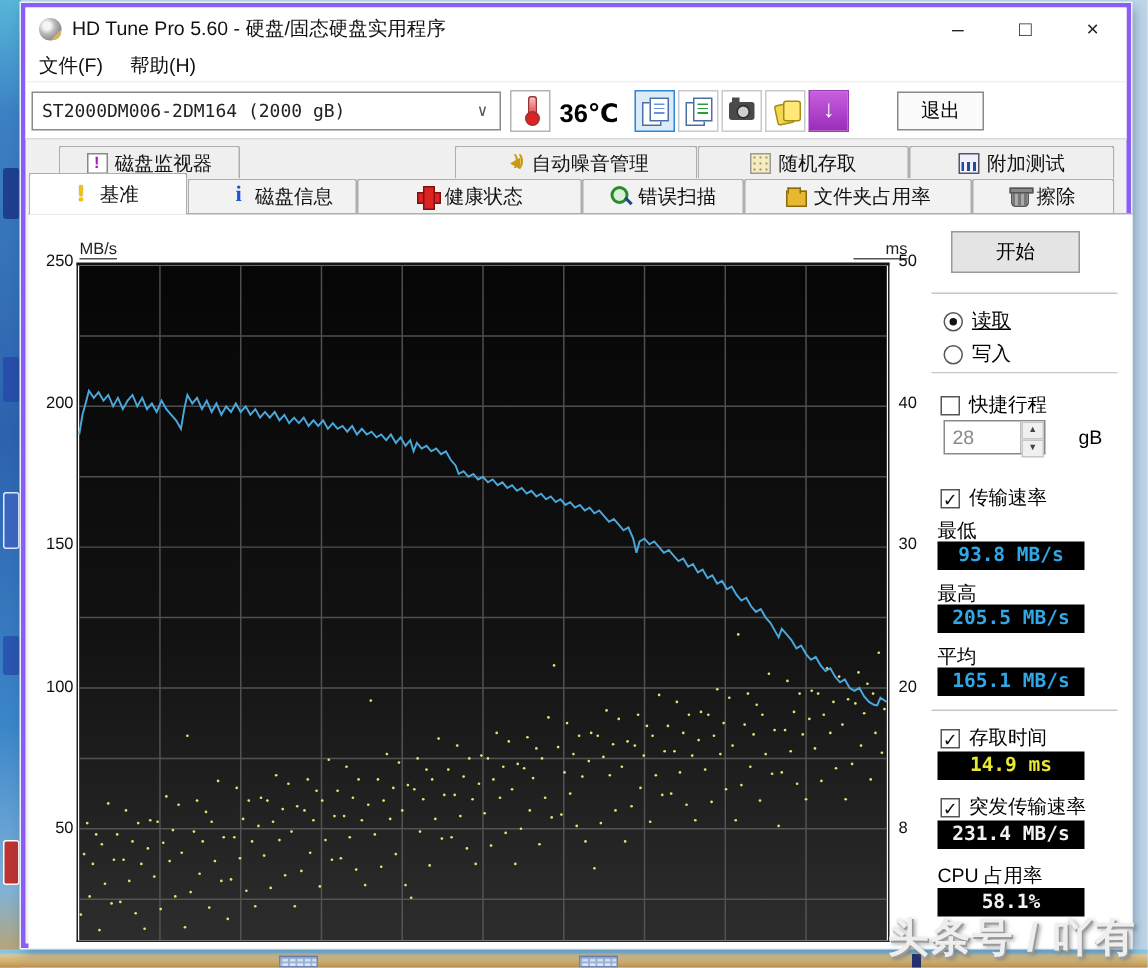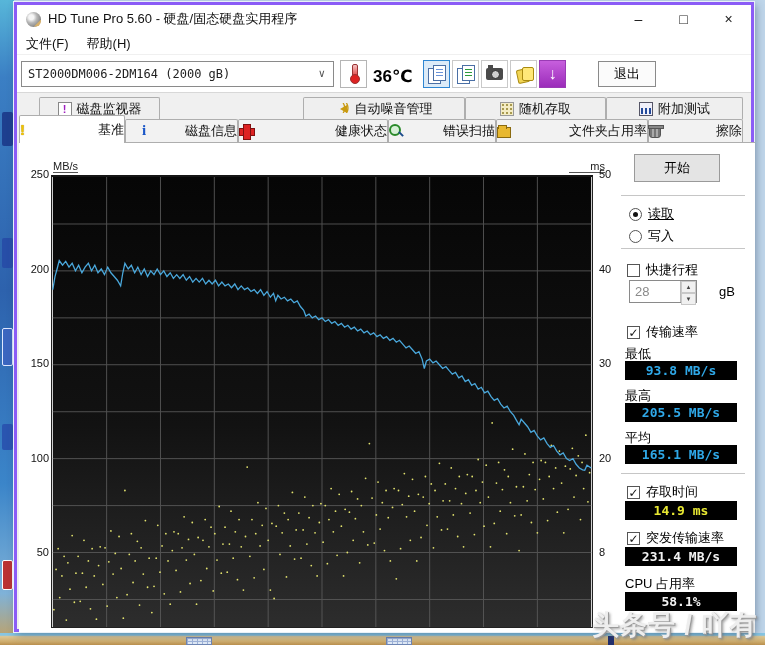--- a/index.html
+++ b/index.html
@@ -60,21 +60,21 @@
   .camera::after{content:"";position:absolute;left:2px;top:-3px;width:5px;height:3px;background:#4a4a4a;}
   .handdoc{position:relative;width:16px;height:16px;}
   .handdoc::before,.handdoc::after{content:"";position:absolute;width:10px;height:12px;background:#f2d554;border:1px solid #a98a10;border-radius:2px;}
   .handdoc::before{left:1px;top:3px;transform:rotate(-12deg);}
   .handdoc::after{left:6px;top:1px;background:#ffe878;}
   .dn-arrow{color:#fff;font-size:16px;font-weight:bold;line-height:1;}
   
   .tab{position:absolute;height:22px;background:#f2f2f2;border:1px solid #aeaeae;border-bottom:none;
     font-size:13px;color:#111;display:flex;align-items:center;justify-content:center;border-radius:2px 2px 0 0;}
   .row1{top:92px;background:#efefef;}
-  .row2{top:114px;height:23px;justify-content:space-between;}
+  .row2{top:114px;height:23px;}
   .tab.active{top:110px;height:28px;background:#fff;z-index:3;}
   .pane{position:absolute;left:2px;top:137px;width:736px;height:490px;background:#fff;border-top:1px solid #aeaeae;z-index:1;}
   
   .i{display:inline-block;position:relative;width:14px;height:14px;margin-right:5px;flex:none;}
   .i-exdoc{background:#fff;border:1px solid #888;}
   .i-exdoc::before{content:"!";position:absolute;left:0;top:-1px;width:100%;text-align:center;color:#a020c0;font-weight:bold;font-size:11px;line-height:14px;}
   .i-chart{background:#eaf6ea;border:1px solid #777;}
   .i-chart::before{content:"";position:absolute;left:1px;bottom:1px;width:10px;height:9px;
     background:repeating-linear-gradient(90deg,#23a034 0 2px,transparent 2px 4px);}
   .i-speaker::before{content:"";position:absolute;left:0;top:3px;border:4px solid transparent;border-left:7px solid #c99a10;transform:rotate(180deg);}
@@ -111,21 +111,21 @@
   .opt{display:flex;align-items:center;}
   .radio{width:13px;height:13px;border:1px solid #555;border-radius:50%;background:#fff;margin-right:6px;position:relative;flex:none;}
   .radio.sel::after{content:"";position:absolute;left:3px;top:3px;width:5px;height:5px;border-radius:50%;background:#111;}
   .chk{width:13px;height:13px;border:1px solid #555;background:#fff;margin-right:6px;position:relative;flex:none;
     font-size:12px;line-height:12px;text-align:center;color:#111;font-weight:bold;}
   .spinner{left:612px;top:275px;width:68px;height:23px;border:1px solid #8a8a8a;background:#fff;display:flex;}
   .spin-val{flex:1;line-height:21px;padding-left:5px;color:#8a8a8a;font-size:13px;}
   .spin-btns{width:16px;display:flex;flex-direction:column;border-left:1px solid #bbb;}
   .spin-btns span{flex:1;background:#f0f0f0;font-size:6px;line-height:10px;text-align:center;color:#444;border:1px solid #c8c8c8;}
   .vlabel{position:absolute;z-index:4;font-size:13px;color:#000;}
-  .vbox{position:absolute;left:608px;width:112px;height:19px;background:#000;z-index:4;
+  .vbox{position:absolute;left:608px;width:98px;height:19px;background:#000;z-index:4;
     font-family:"DejaVu Sans Mono","Liberation Mono",monospace;font-weight:bold;font-size:13px;
     text-align:center;line-height:19px;}
   .c-blue{color:#2fa8e8;}
   .c-yellow{color:#e8e832;}
   .c-white{color:#f2f2f2;}
   
   .watermark{position:absolute;left:592px;top:607px;z-index:10;font-size:27px;font-weight:bold;letter-spacing:1px;
     color:#eeeeee;text-shadow:1px 1px 0 #9a9a9a,2px 2px 3px rgba(110,110,110,.7);white-space:nowrap;}
 </style>
 </head>

